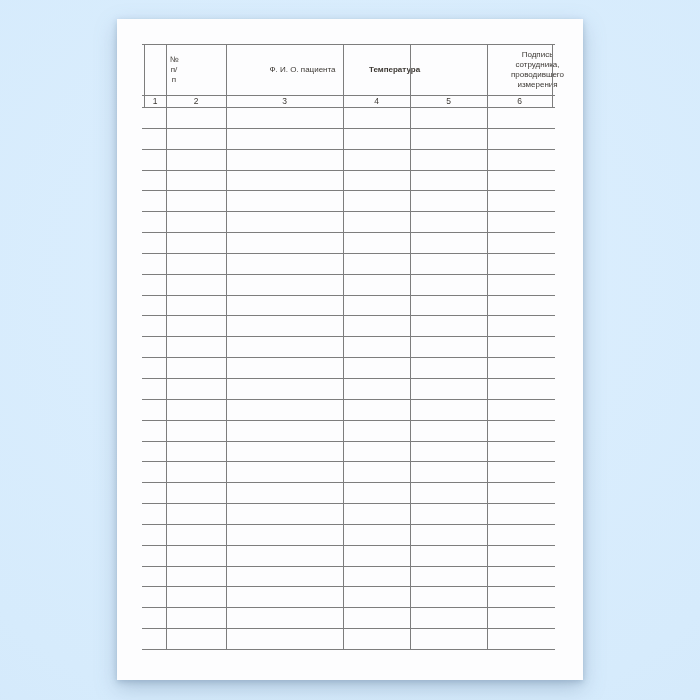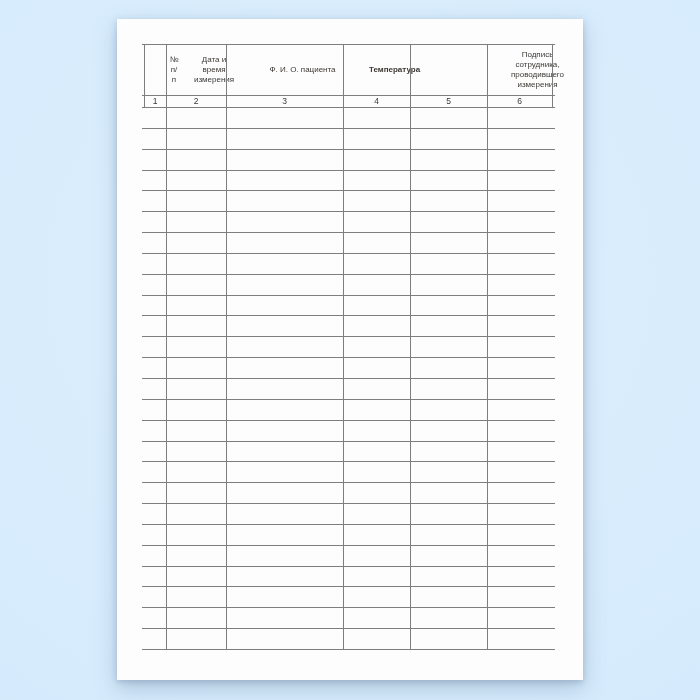--- a/index.html
+++ b/index.html
@@ -71,21 +71,20 @@
   }
 </style>
 </head>
 <body>
 
 <div class="scene">
   <div class="page">
     <div class="tbl" id="tbl">
 
       <div class="hcell" style="left:1px;   width:22px;">№ п/п</div>
-      <div class="hcell" style="left:24px;  width:60px;">Дата и время измерения</div>
       <div class="hcell" style="left:84px;  width:117px;">Ф. И. О. пациента</div>
       <div class="hcell" style="left:201px; width:67px;font-weight:bold;">Температура</div>
       <div class="hcell" style="left:345px; width:65px;">Подпись сотрудника, проводившего измерения</div>
 
       <div class="ncell" style="left:2px;   width:22px;">1</div>
       <div class="ncell" style="left:24px;  width:60px;">2</div>
       <div class="ncell" style="left:84px;  width:117px;">3</div>
       <div class="ncell" style="left:201px; width:67px;">4</div>
       <div class="ncell" style="left:268px; width:77px;">5</div>
       <div class="ncell" style="left:345px; width:65px;">6</div>

